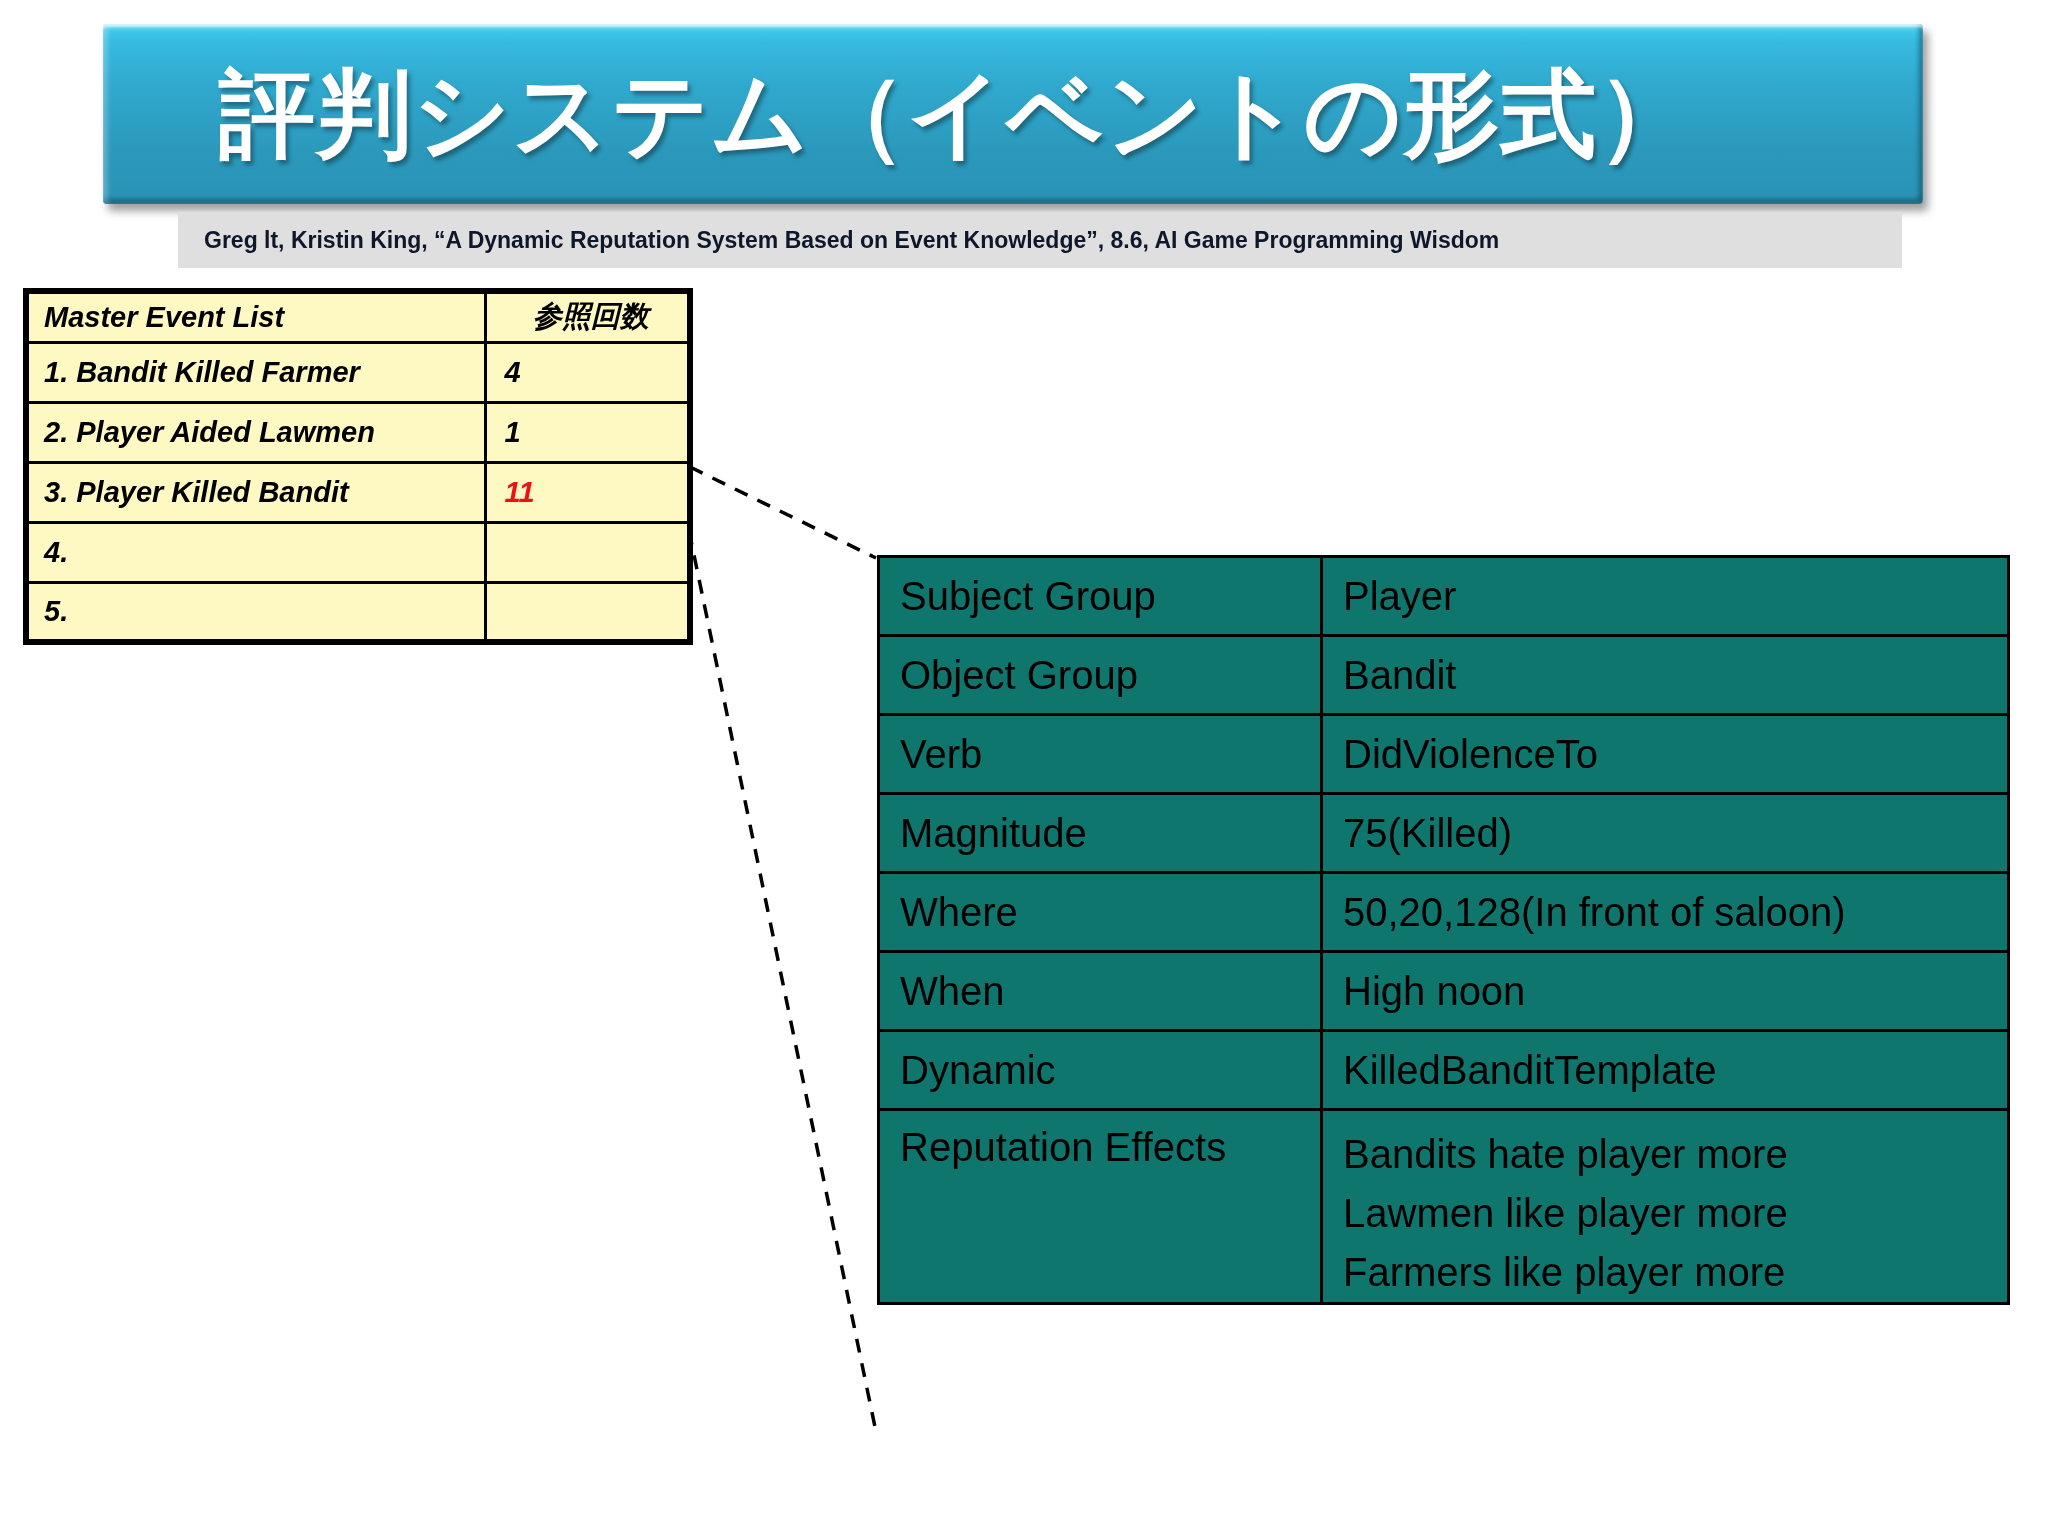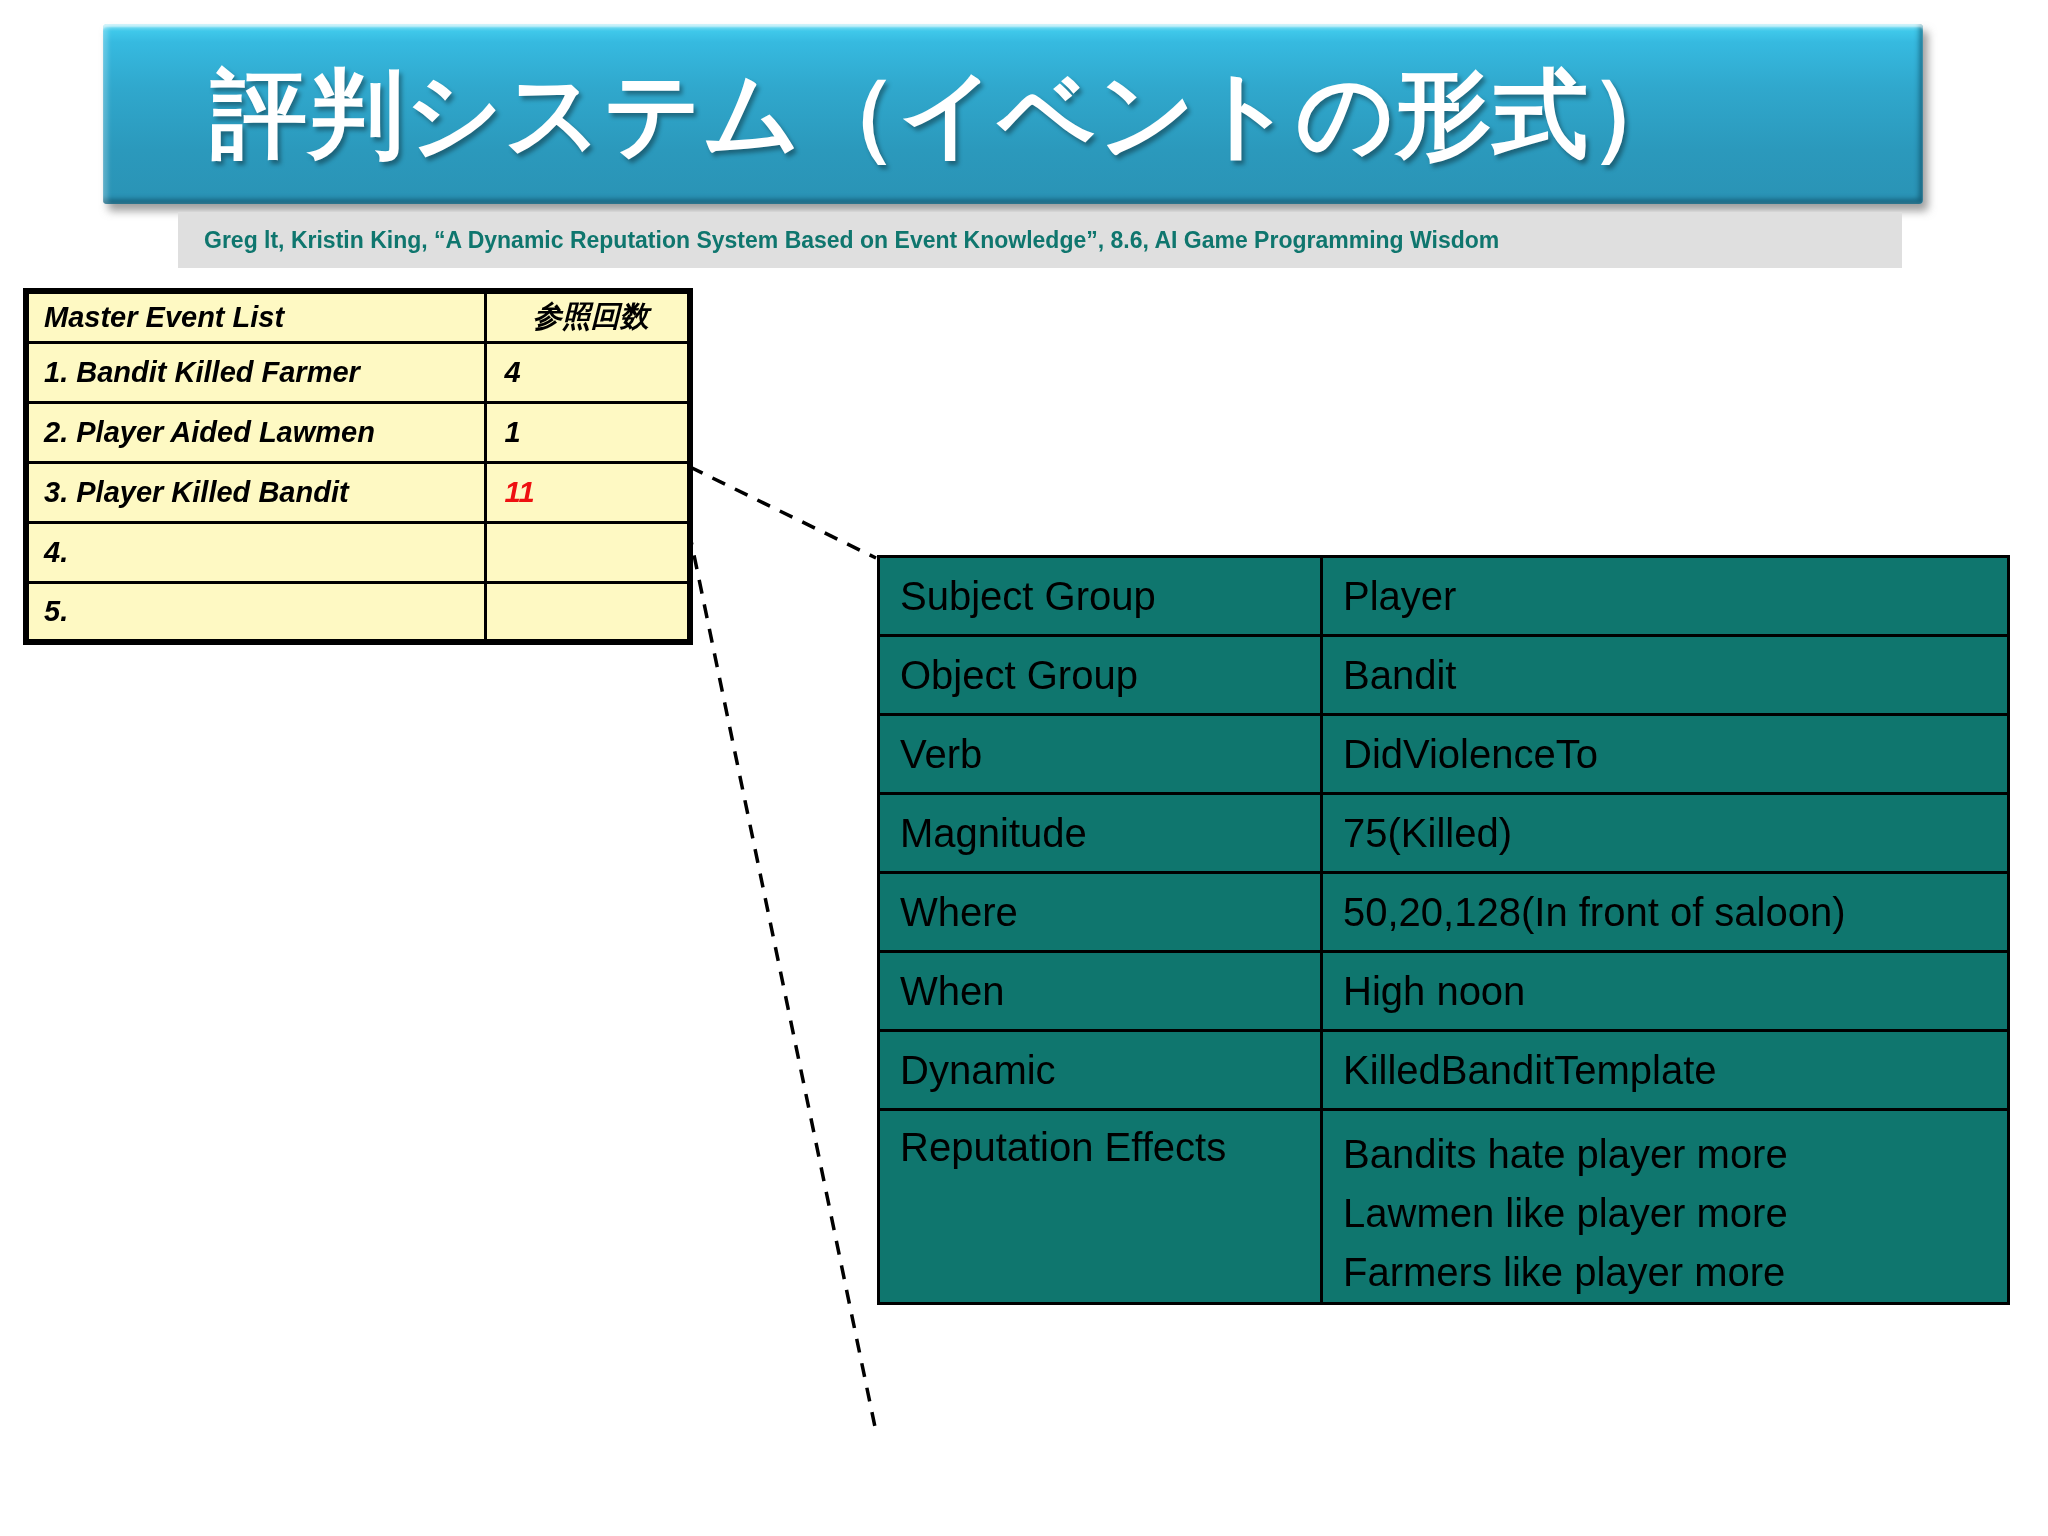--- a/index.html
+++ b/index.html
@@ -30,47 +30,46 @@
       #2a93b5 100%);
     box-shadow:
       inset 0 3px 2px rgba(255,255,255,0.55),
       inset 5px 0 4px rgba(255,255,255,0.22),
       inset -4px -5px 5px rgba(0,45,65,0.45),
       5px 7px 9px rgba(95,95,95,0.6);
   }
   .banner-title {
     height: 180px;
     line-height: 180px;
-    padding-left: 76px;
+    padding-left: 116px;
     font-size: 96px;
     font-weight: bold;
     letter-spacing: 1px;
     color: #ffffff;
     white-space: nowrap;
     text-shadow: 3px 4px 4px rgba(0,0,0,0.35);
-    margin-left: 32px;
   }
 
   
   .citation {
     position: absolute;
     left: 178px;
     top: 212px;
     width: 1724px;
     height: 56px;
     background: #dfdfdf;
     display: flex;
     align-items: center;
     box-sizing: border-box;
     padding-left: 26px;
   }
   .citation-text {
     font-size: 23px;
     font-weight: bold;
-    color: #0f766e;
+    color: #0f172a;
   }
 
   
   .master-table {
     position: absolute;
     left: 23px;
     top: 288px;
     width: 664px;
     border-collapse: collapse;
     table-layout: fixed;

